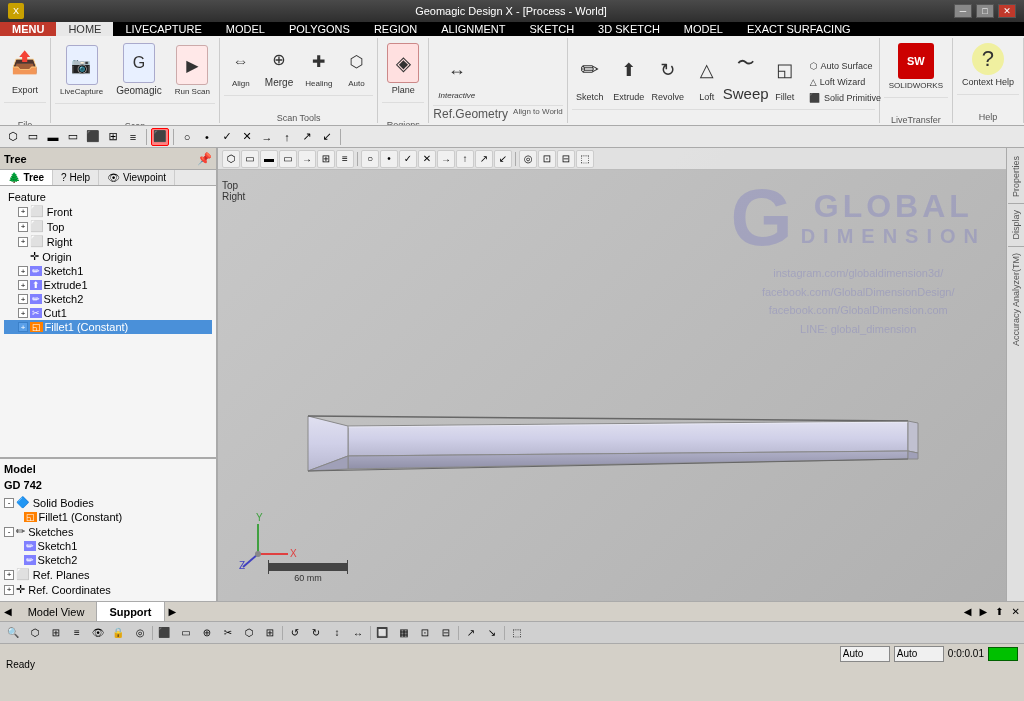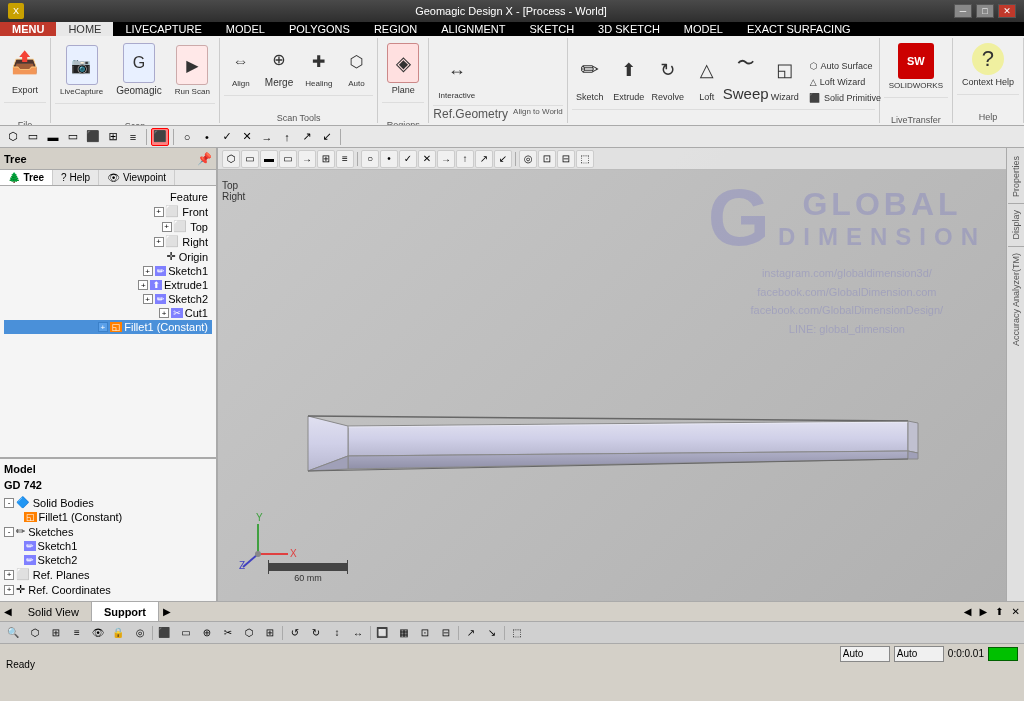--- a/index.html
+++ b/index.html
@@ -194,21 +194,20 @@
     }
     .tree-tab.active { background: #fff; font-weight: bold; }
     .tree-section { padding: 4px 4px 0; }
     .tree-item {
       display: flex;
       align-items: center;
       padding: 1px 4px;
       font-size: 11px;
       cursor: pointer;
       white-space: nowrap;
-      justify-content: flex-end;
     }
     .tree-item.highlighted { background: #4a90d9; color: white; }
     .tree-indent-1 { padding-left: 14px; }
     .expand-icon { width: 10px; height: 10px; display: inline-flex; align-items: center; justify-content: center; font-size: 8px; margin-right: 2px; border: 1px solid #888; background: #fff; cursor: pointer; }
 
     #model-info {
       border-top: 2px solid #aaa;
       padding: 4px;
     }
     .model-label { font-weight: bold; font-size: 11px; margin-bottom: 4px; }
@@ -478,21 +477,21 @@
         <span style="font-size:9px;">Plane</span>
       </div>
     </div>
     <div class="ribbon-group-label">Regions</div>
   </div>
 
   <div class="ribbon-group" style="min-width:80px;">
     <div class="ribbon-group-inner">
       <div class="ribbon-btn large">
         <div class="icon-box" style="font-size:18px;">↔</div>
-        <span style="font-size:8px;">Interactive</span>
+        <span style="font-size:8px;font-style:italic;">Interactive</span>
       </div>
     </div>
     <div style="display:flex;gap:1px;border-top:1px solid #ddd;padding-top:1px;">
       <span style="font-size:12px;color:#555;">Ref.Geometry</span>
       <span style="font-size:8px;color:#555;margin-left:4px;">Align to World</span>
     </div>
   </div>
 
   <div class="ribbon-group" style="flex:1;">
     <div class="ribbon-group-inner" style="gap:3px;">
@@ -511,21 +510,21 @@
       <div class="ribbon-btn large">
         <div class="icon-box" style="font-size:18px;">△</div>
         <span style="font-size:9px;">Loft</span>
       </div>
       <div class="ribbon-btn large">
         <div class="icon-box" style="font-size:18px;">〜</div>
         <span style="font-size:15px;">Sweep</span>
       </div>
       <div class="ribbon-btn large">
         <div class="icon-box" style="font-size:18px;">◱</div>
-        <span style="font-size:9px;">Wizard</span>
+        <span style="font-size:9px;">Fillet</span>
       </div>
       <div style="display:flex;flex-direction:column;gap:2px;justify-content:center;">
         <div class="ribbon-btn-small">
           <span>⬡</span> Auto Surface
         </div>
         <div class="ribbon-btn-small">
           <span>△</span> Loft Wizard
         </div>
         <div class="ribbon-btn-small">
           <span>⬛</span> Solid Primitive
@@ -730,27 +729,27 @@
       <div id="view-labels">
         <div style="font-size:10px;color:#333;">Top</div>
         <div style="font-size:10px;color:#333;">Right</div>
       </div>
 
       <div id="watermark">
         <div style="display:flex;align-items:center;gap:8px;">
           <div style="font-size:80px;font-weight:bold;color:#8080c0;line-height:1;">G</div>
           <div>
             <div style="font-size:32px;font-weight:bold;letter-spacing:4px;color:#8080c0;">GLOBAL</div>
-            <div style="font-size:24px;font-weight:bold;letter-spacing:8px;color:#8080c0;">DIMENSION</div>
+            <div style="font-size:20px;font-weight:bold;letter-spacing:8px;color:#8080c0;">DIMENSION</div>
           </div>
         </div>
         <div style="font-size:11px;color:#8080c0;text-align:center;line-height:1.7;margin-top:6px;">
           <div>instagram.com/globaldimension3d/</div>
+          <div>facebook.com/GlobalDimensionDesign/</div>
           <div>facebook.com/GlobalDimension.com</div>
-          <div>facebook.com/GlobalDimensionDesign/</div>
           <div>LINE: global_dimension</div>
         </div>
       </div>
 
       <div id="model-shape">
         <svg viewBox="0 0 650 100" width="650" height="100" style="position:absolute;left:20px;top:0;">
 
           <defs>
             <linearGradient id="toolGrad" x1="0%" y1="0%" x2="0%" y2="100%">
               <stop offset="0%" style="stop-color:#e0e0f0;stop-opacity:1"></stop>
@@ -809,21 +808,21 @@
     <div style="width:16px;height:1px;background:#aaa;"></div>
     <div class="right-panel-label">Display</div>
     <div style="width:16px;height:1px;background:#aaa;"></div>
     <div class="right-panel-label">Accuracy Analyzer(TM)</div>
   </div>
 
 </div>
 
 <div id="bottom-tabs">
   <div class="bottom-nav-btn">◀</div>
-  <div class="bottom-tab">Solid View</div>
+  <div class="bottom-tab">Model View</div>
   <div class="bottom-tab active">Support</div>
   <div class="bottom-nav-btn">▶</div>
   <div style="flex:1;"></div>
   <div class="bottom-nav-btn">◀</div>
   <div class="bottom-nav-btn">▶</div>
   <div class="bottom-nav-btn">⬆</div>
   <div class="bottom-nav-btn">✕</div>
 </div>
 
 <div id="bottom-toolbar">

